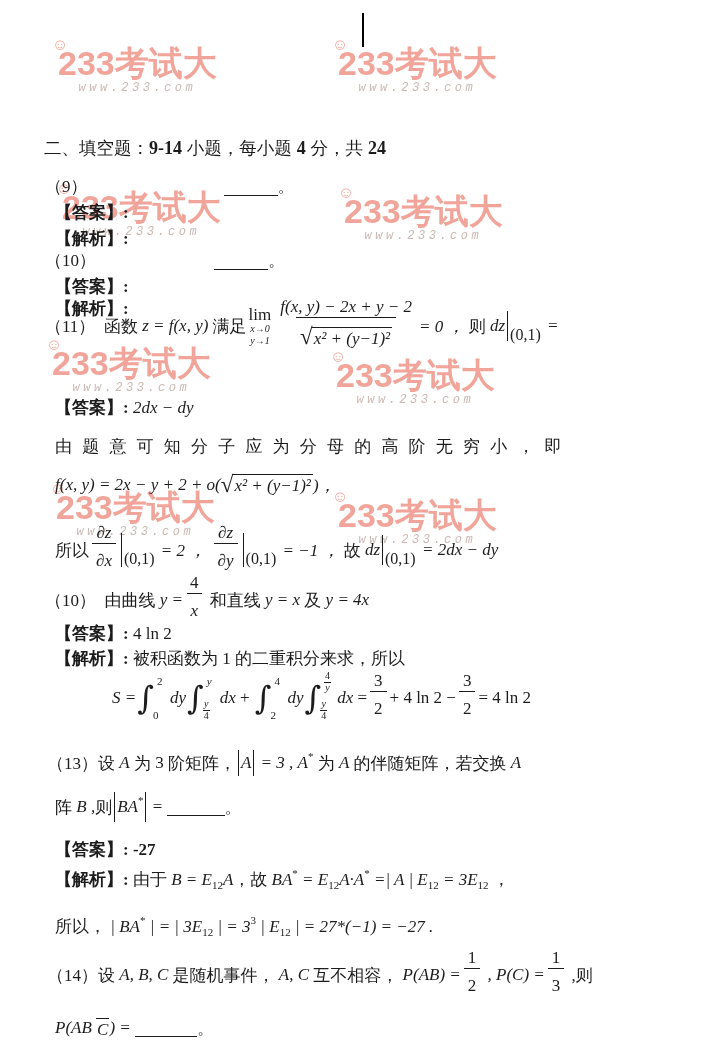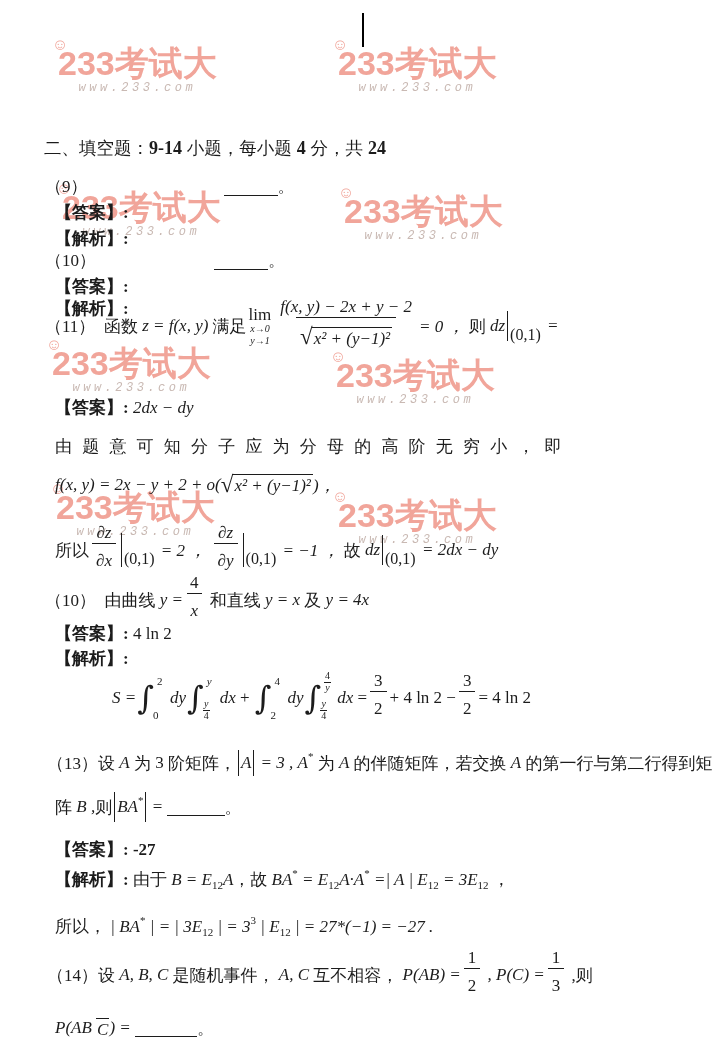--- a/index.html
+++ b/index.html
@@ -142,21 +142,21 @@
 
   <div class="line" style="top:578px;left:45px;height:44px">
     <span>（10）</span><span>  由曲线 </span><span class="mi">y =</span>
     <span class="frac"><span class="fn">4</span><span class="fd mi">x</span></span>
     <span> 和直线 </span><span class="mi">y = x</span><span> 及 </span><span class="mi">y = 4x</span>
   </div>
   <div class="line" style="top:622px">
     <span class="lbl">【答案】:</span><span> 4 ln 2</span>
   </div>
   <div class="line" style="top:647px">
-    <span class="lbl">【解析】:</span>
+    <span class="lbl">【解析】:</span><span> 被积函数为 1 的二重积分来求，所以</span>
   </div>
   <div class="line" style="top:672px;left:112px;height:52px">
     <span class="mi">S =</span>
     <span class="int"><span class="ig">∫</span><span class="ilims"><span class="il-top">2</span><span class="il-bot">0</span></span></span>
     <span class="mi">dy</span>
     <span class="int"><span class="ig">∫</span><span class="ilims"><span class="il-top mi">y</span><span class="il-bot"><span class="tfrac"><span>y</span><span class="fd" style="font-style:normal">4</span></span></span></span></span>
     <span class="mi">dx</span>
     <span> + </span>
     <span class="int"><span class="ig">∫</span><span class="ilims"><span class="il-top">4</span><span class="il-bot">2</span></span></span>
     <span class="mi">dy</span>
@@ -165,21 +165,21 @@
     <span> =</span>
     <span class="frac"><span class="fn">3</span><span class="fd">2</span></span>
     <span>+ 4 ln 2 −</span>
     <span class="frac"><span class="fn">3</span><span class="fd">2</span></span>
     <span>= 4 ln 2</span>
   </div>
 
   <div class="line" style="top:750px;left:47px">
     <span>（13）</span><span>设 </span><span class="mi">A</span><span> 为 </span><span>3</span><span> 阶矩阵，</span>
     <span class="vbar h26"></span><span class="mi">A</span><span class="vbar h26"></span>
-    <span class="mi"> = 3 , </span><span class="mi">A</span><span class="sup">*</span><span> 为 </span><span class="mi">A</span><span> 的伴随矩阵，若交换 </span><span class="mi">A</span><span> 的第一行与第二行得到矩</span>
+    <span class="mi"> = 3 , </span><span class="mi">A</span><span class="sup">*</span><span> 为 </span><span class="mi">A</span><span> 的伴随矩阵，若交换 </span><span class="mi">A</span>
   </div>
   <div class="line" style="top:789px;height:36px">
     <span>阵 </span><span class="mi">B ,</span><span>则</span>
     <span class="vbar h30"></span><span class="mi">BA</span><span class="sup">*</span><span class="vbar h30"></span>
     <span> = </span><span class="blank" style="width:58px"></span><span>。</span>
   </div>
   <div class="line" style="top:838px">
     <span class="lbl">【答案】:</span><b> -27</b>
   </div>
   <div class="line" style="top:868px">

